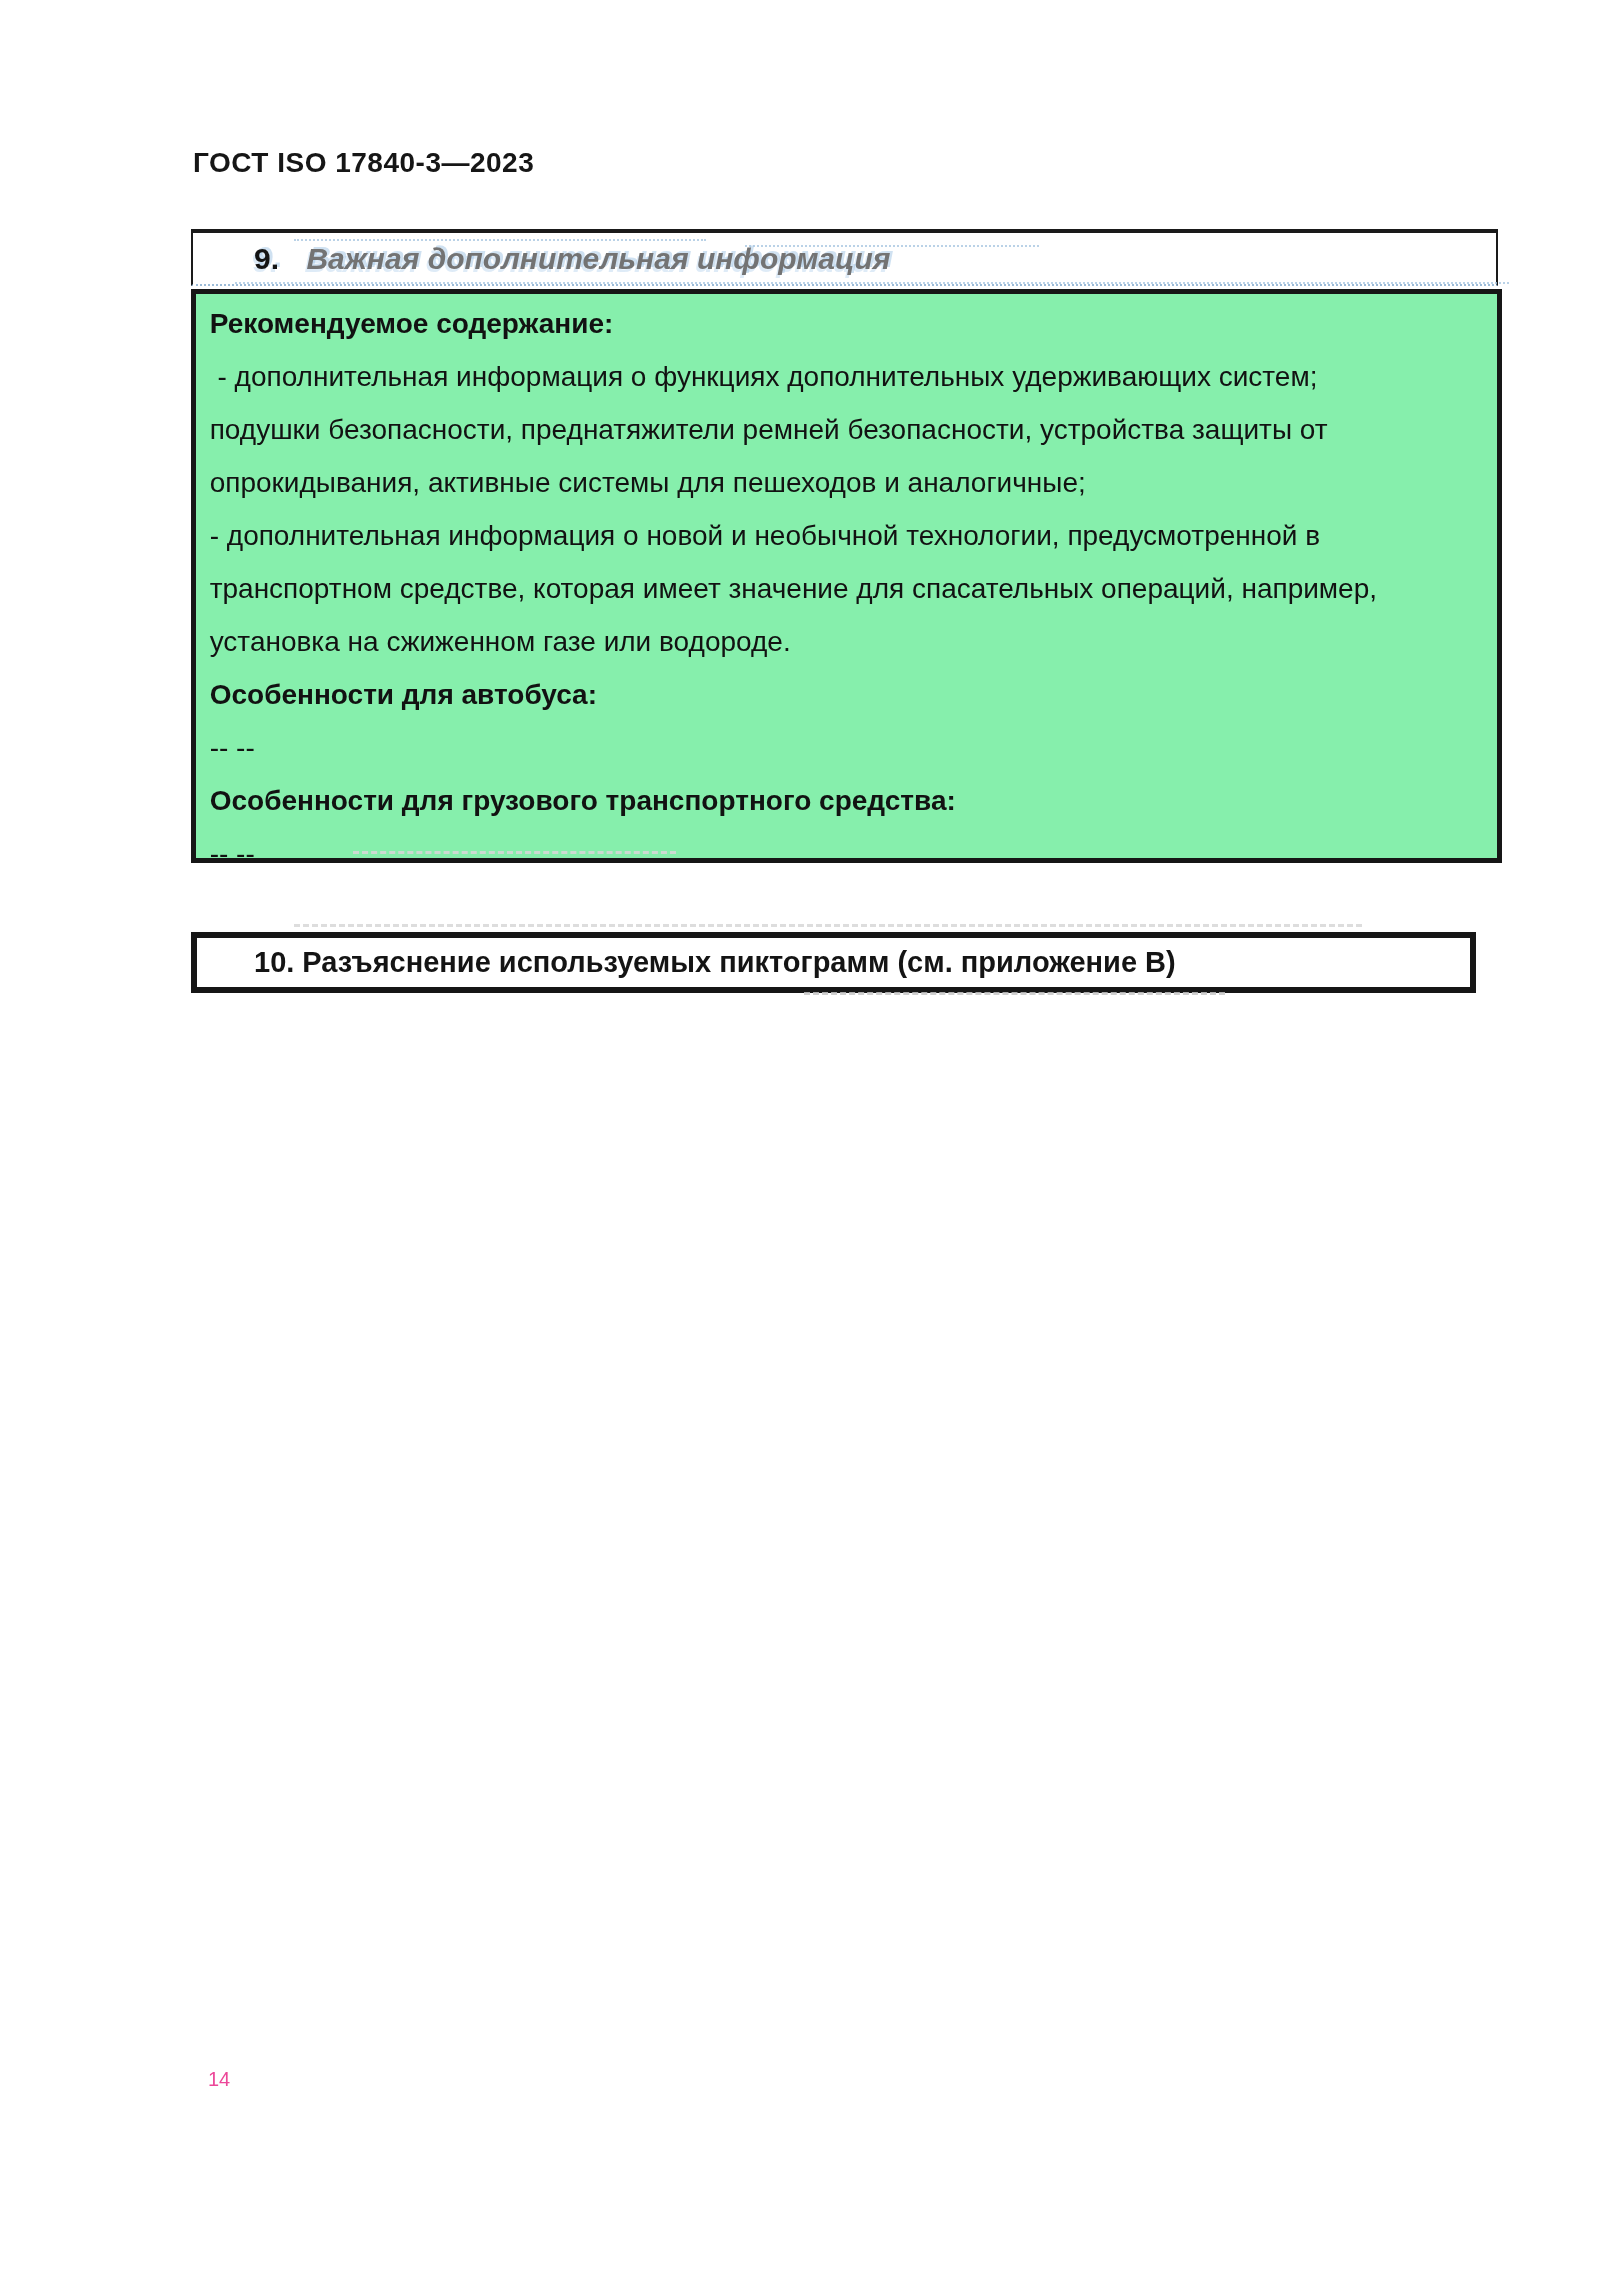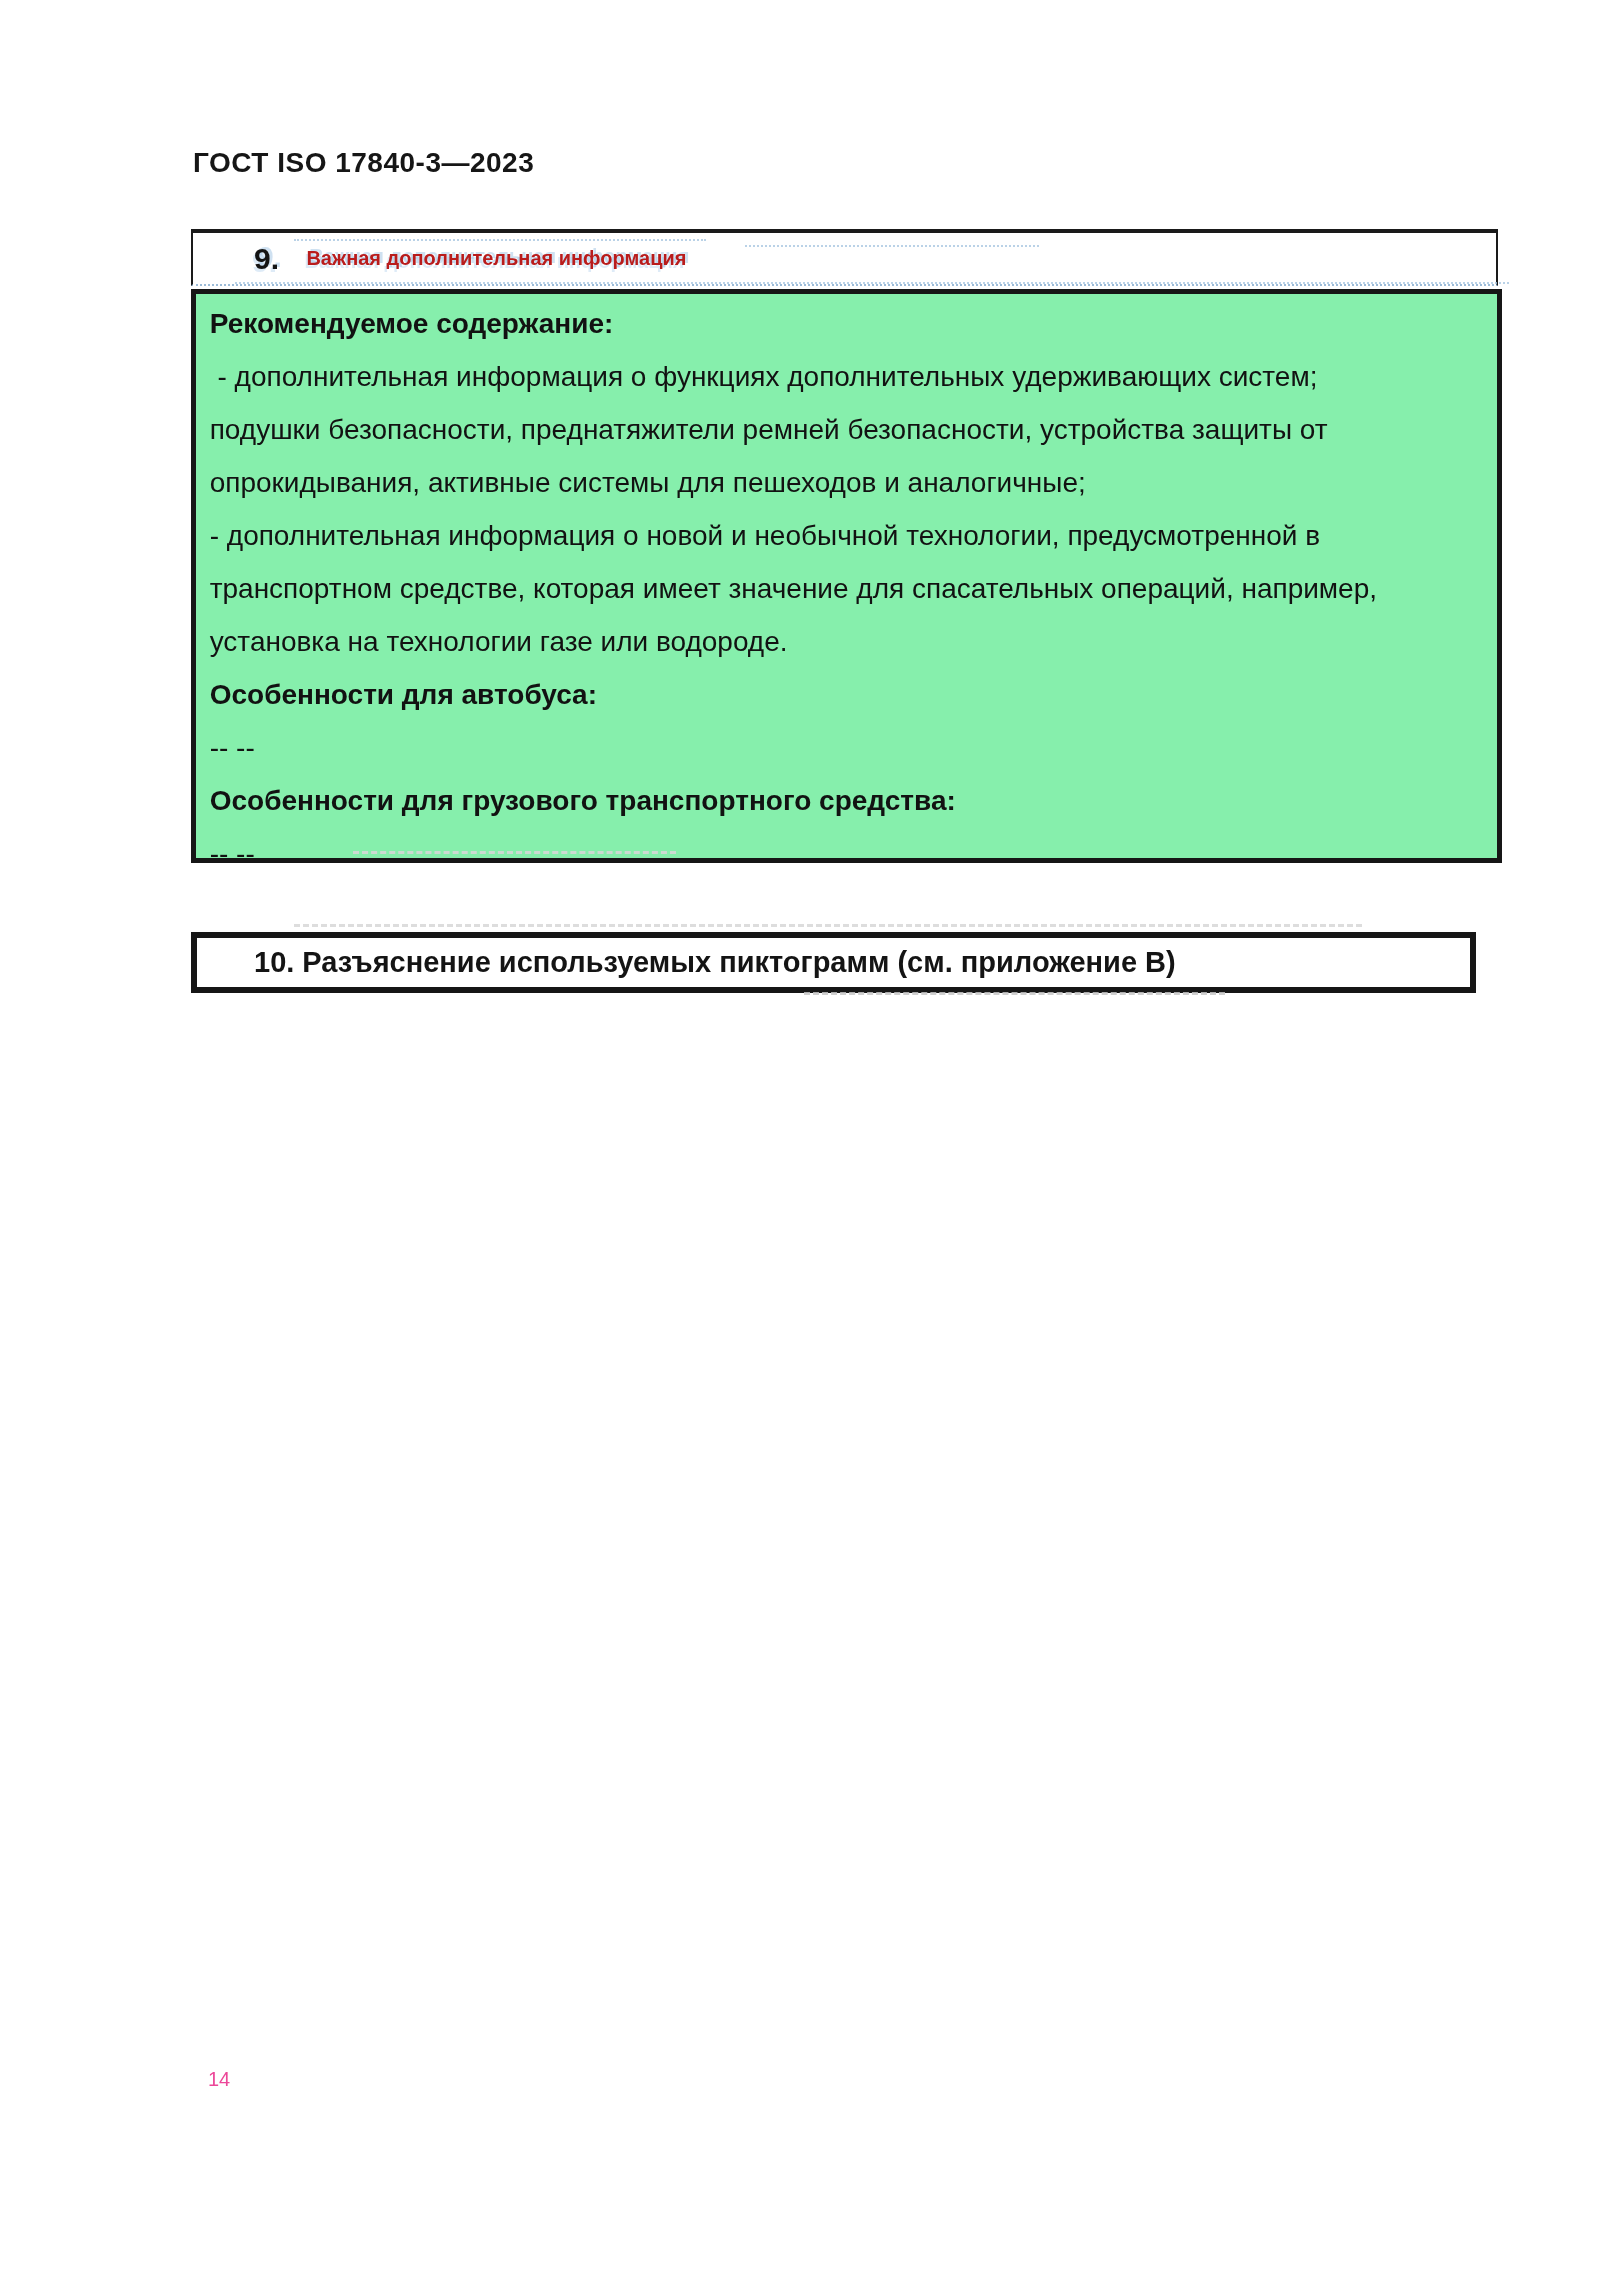--- a/index.html
+++ b/index.html
@@ -44,24 +44,25 @@
     background: #ffffff;
   }
   .s9-titlebar .num {
     font-size: 30px;
     font-weight: bold;
     margin-right: 27.4px;
     color: #141414;
     text-shadow: 2.9px -2px 0 rgba(148, 188, 224, 0.45), -2px 2.9px 0 rgba(160, 198, 232, 0.35);
   }
   .s9-titlebar .ttl {
-    font-size: 20px;
+    font-size: 30px;
     font-weight: bold;
-    color: #b91c1c;
+    color: #737373;
     text-shadow: 2.9px -2px 0 rgba(148, 188, 224, 0.45), -2px 2.9px 0 rgba(160, 198, 232, 0.35);
+    font-style: italic;
   }
   .ghost-speck {
     position: absolute;
     border-top: 2px dotted #a9c7e2;
     opacity: 0.8;
   }
   .s9-content {
     position: absolute;
     left: 191px;
     top: 289px;
@@ -133,21 +134,21 @@
   <div class="ghost-speck" style="left:745px; top:245px; width:294px;"></div>
   <div class="ghost-speck" style="left:235px; top:282px; width:1274px;"></div>
 
   <div class="s9-content">
     <div class="line bold">Рекомендуемое содержание:</div>
     <div class="line"> - дополнительная информация о функциях дополнительных удерживающих систем;</div>
     <div class="line">подушки безопасности, преднатяжители ремней безопасности, устройства защиты от</div>
     <div class="line">опрокидывания, активные системы для пешеходов и аналогичные;</div>
     <div class="line">- дополнительная информация о новой и необычной технологии, предусмотренной в</div>
     <div class="line">транспортном средстве, которая имеет значение для спасательных операций, например,</div>
-    <div class="line">установка на технологии газе или водороде.</div>
+    <div class="line">установка на сжиженном газе или водороде.</div>
     <div class="line bold">Особенности для автобуса:</div>
     <div class="line">-- --</div>
     <div class="line bold">Особенности для грузового транспортного средства:</div>
     <div class="line">-- --</div>
   </div>
 
   <div class="artifact lighter" style="left:353px; top:851px; width:323px;"></div>
 
   <div class="artifact lighter" style="left:294px; top:924px; width:1068px;"></div>
 

